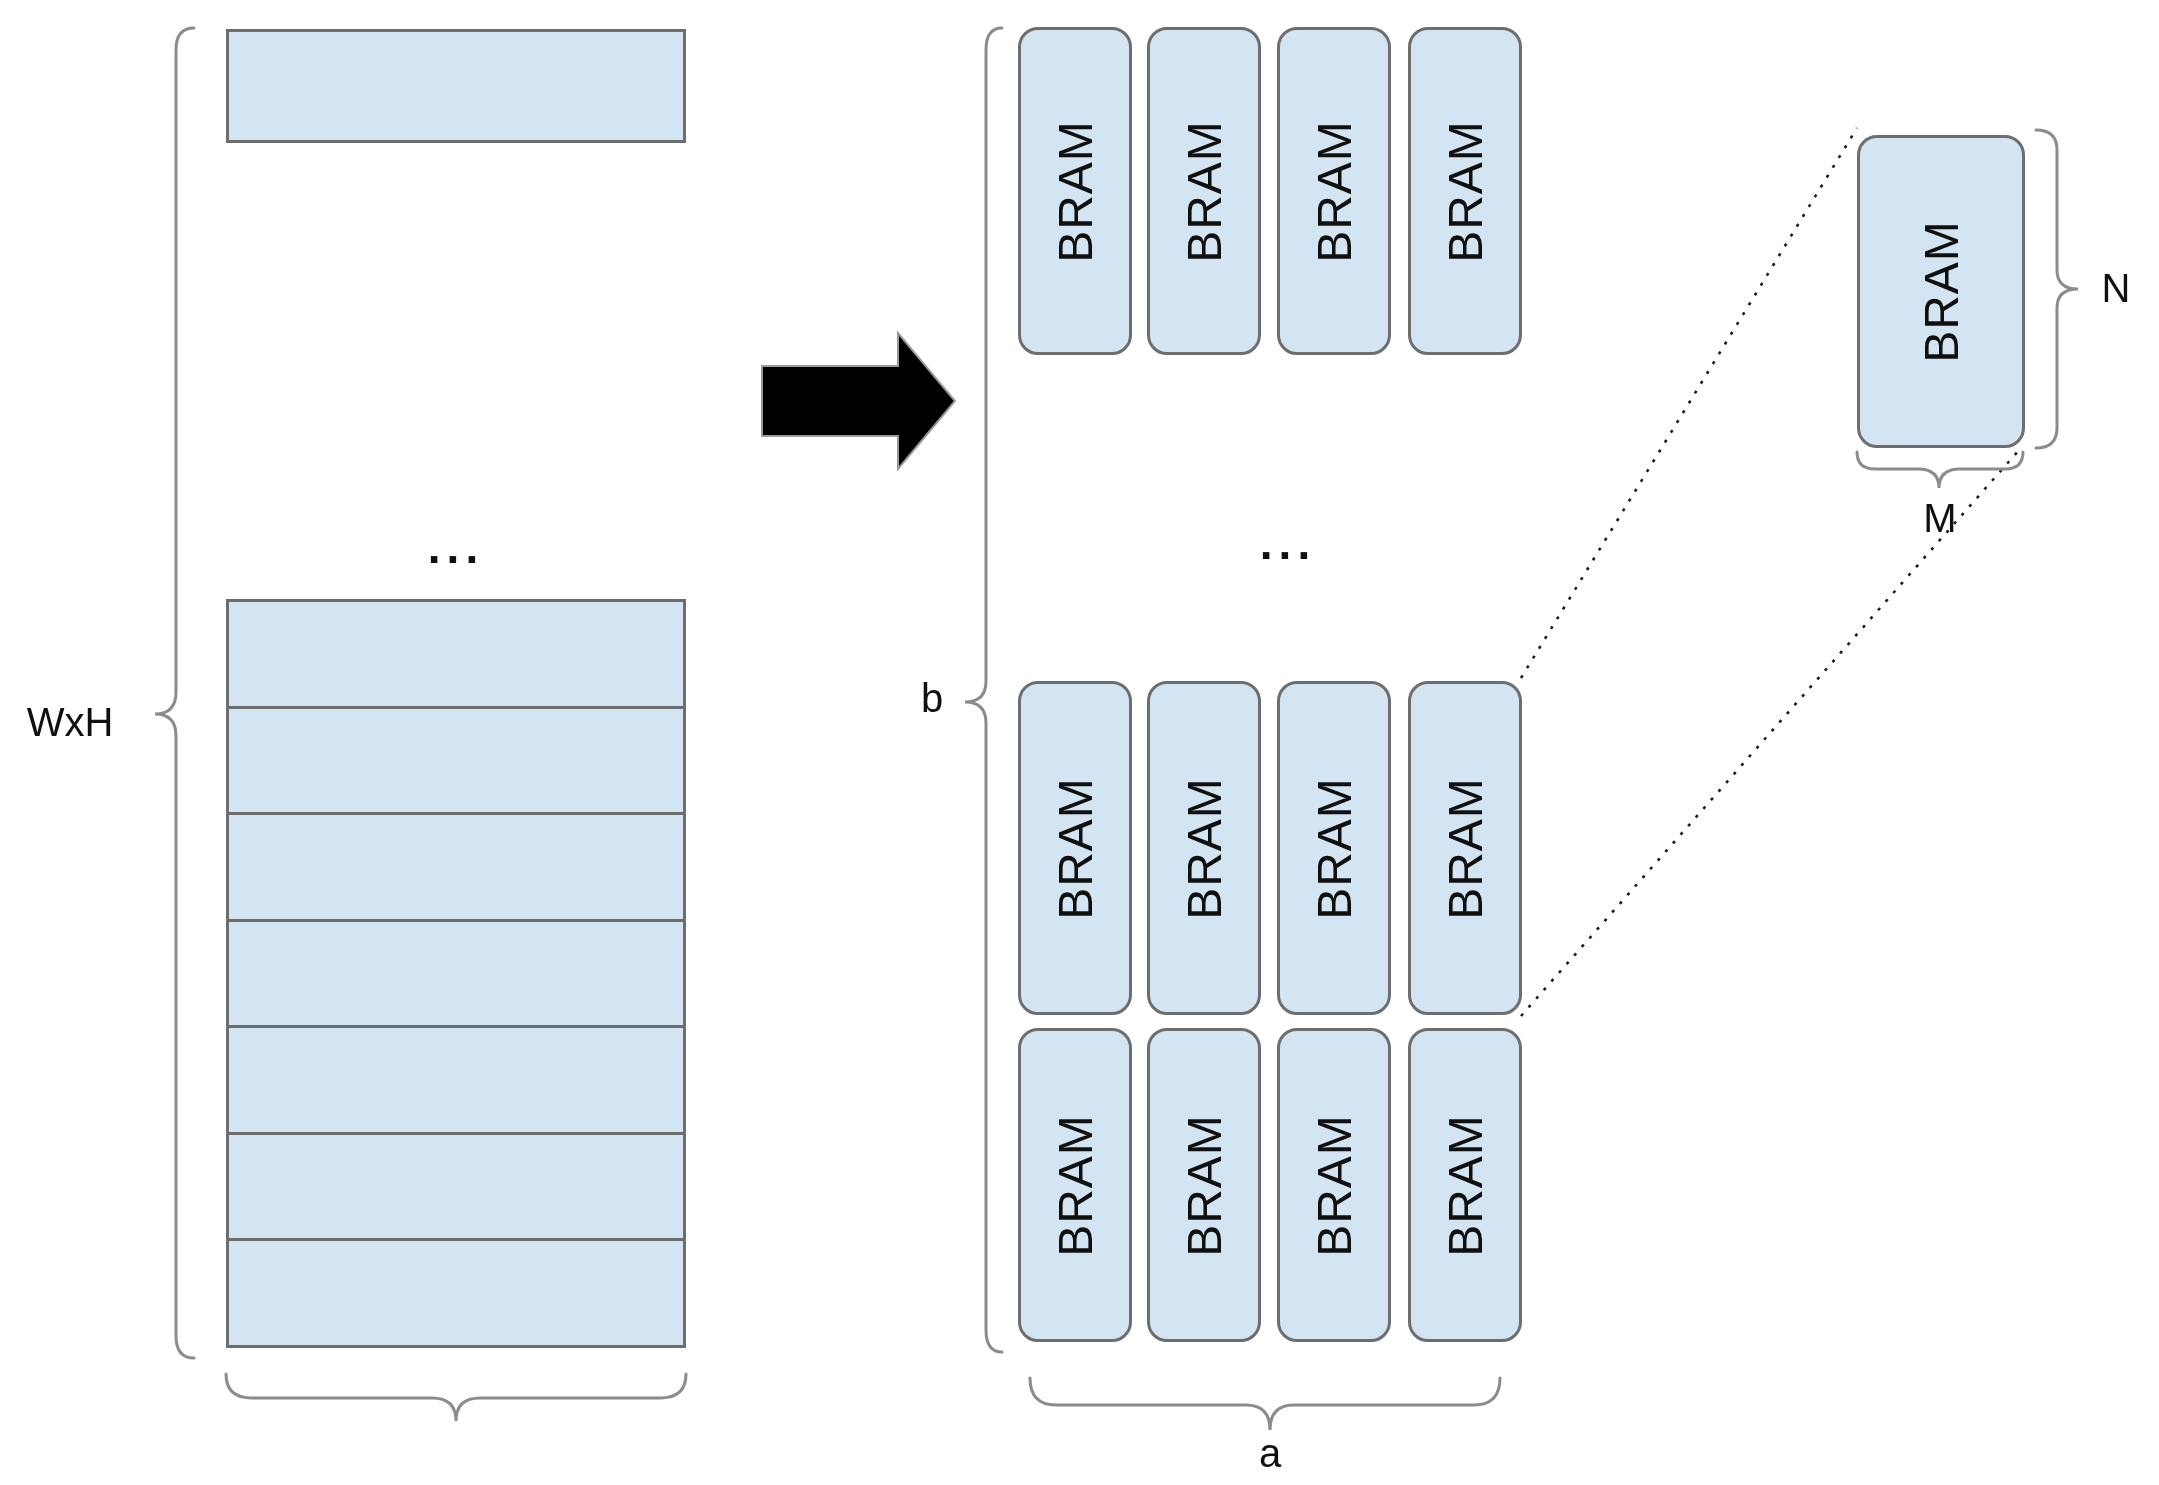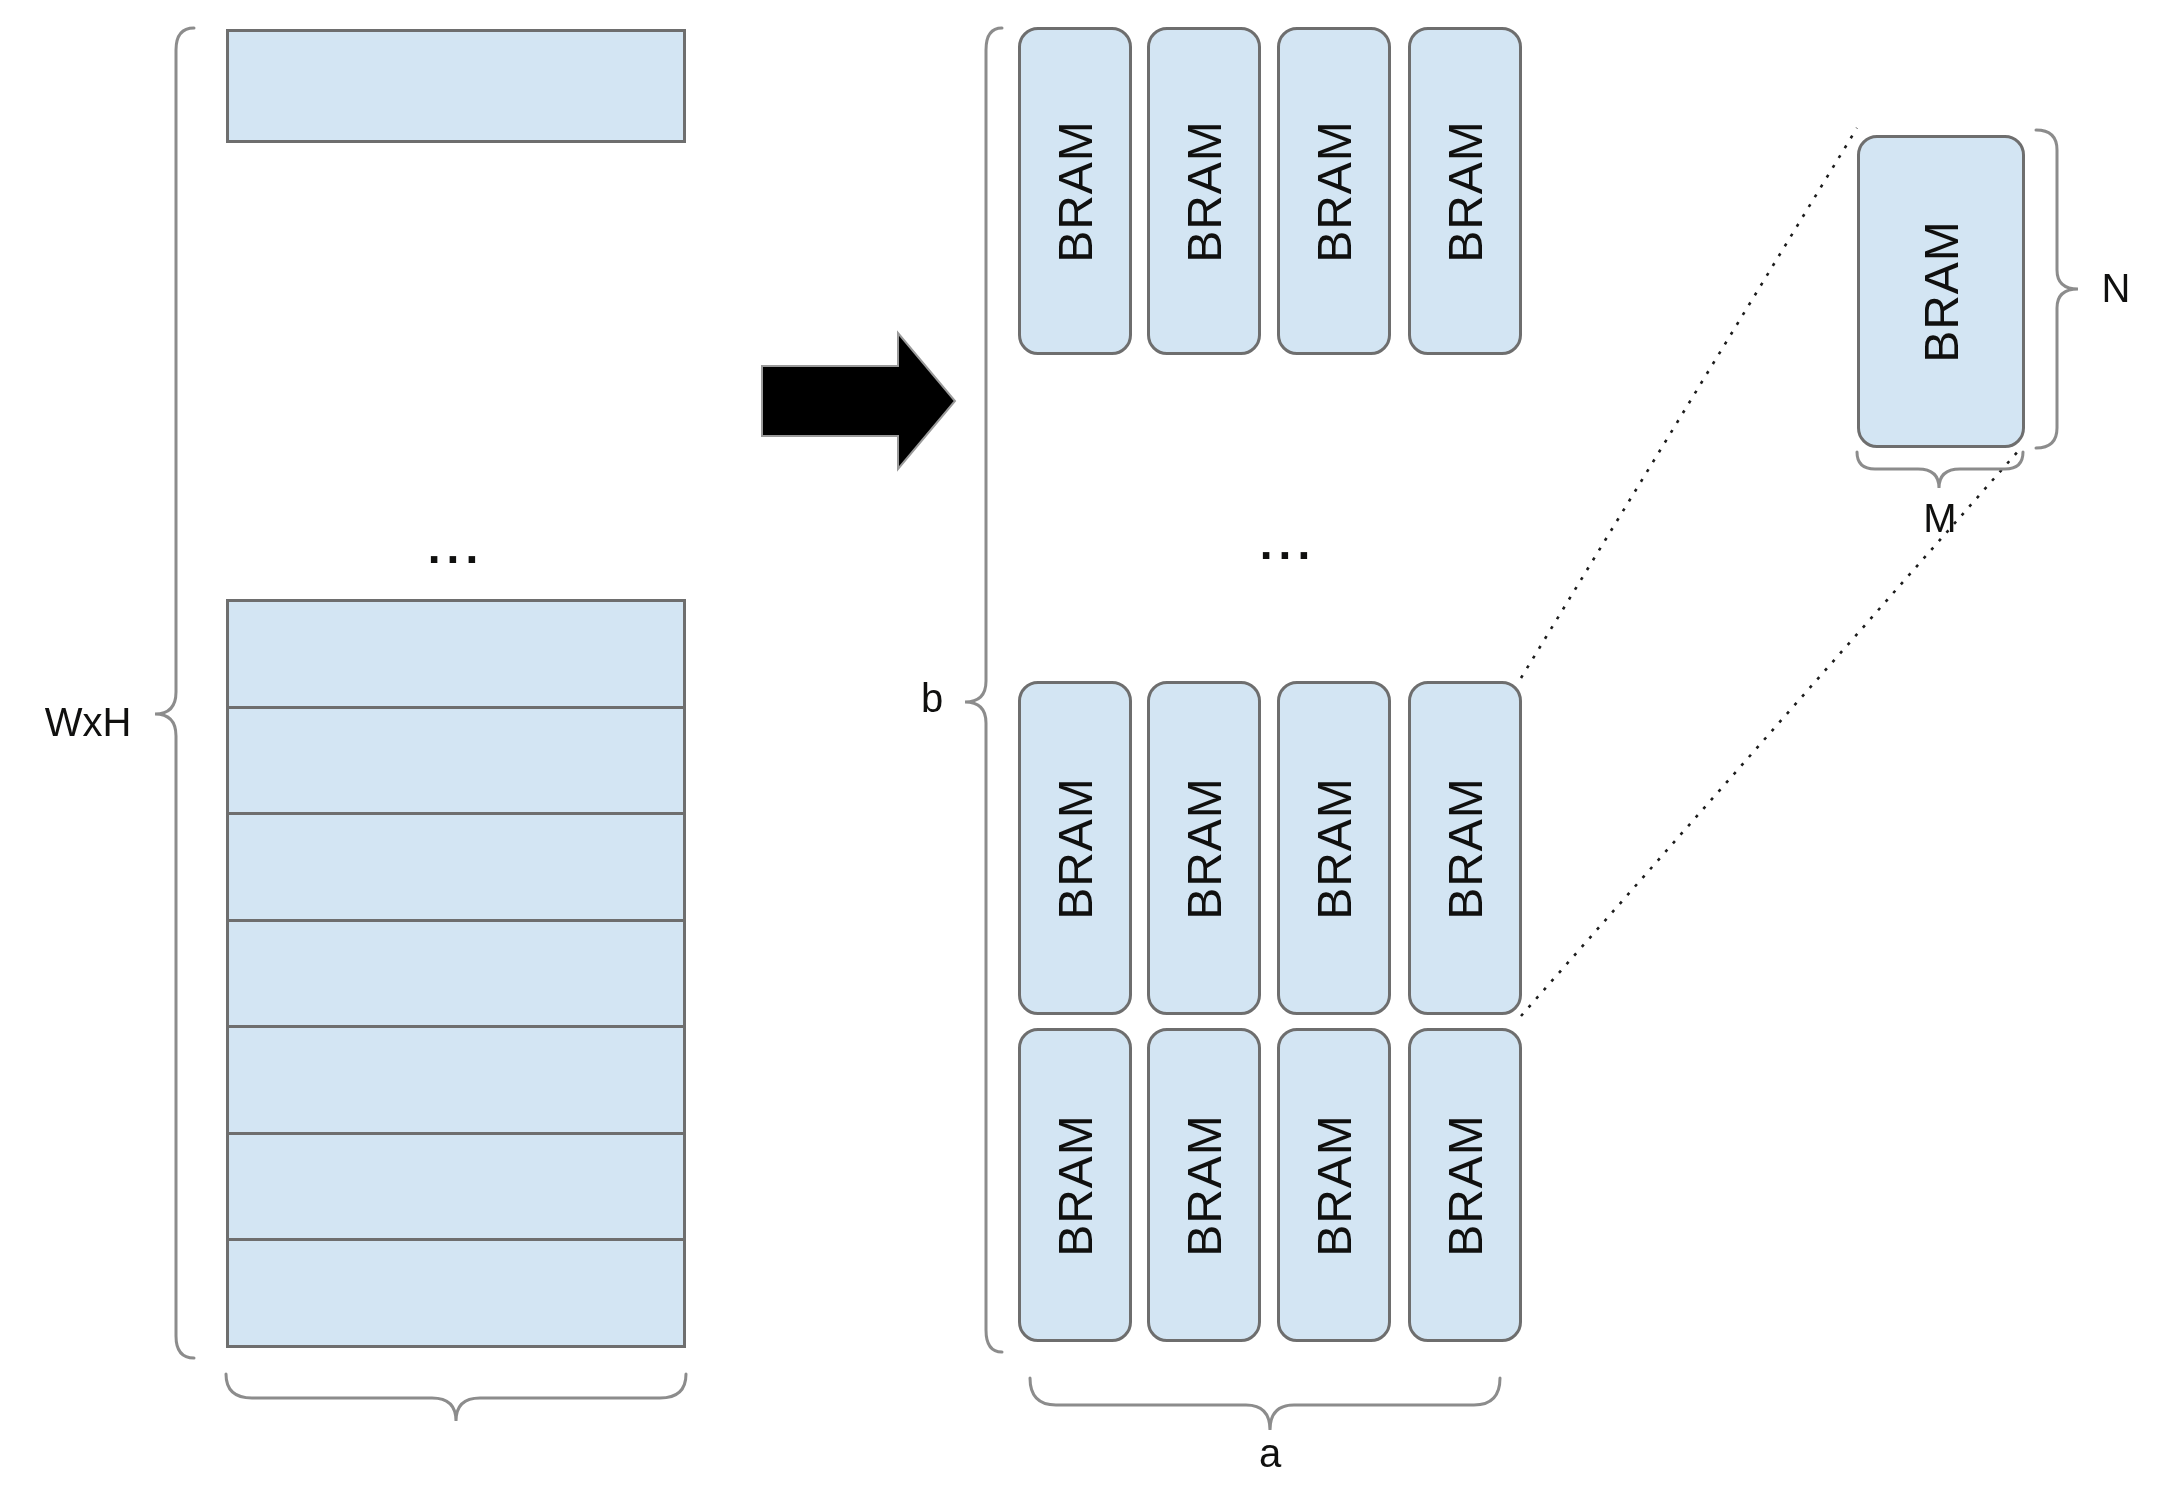--- a/index.html
+++ b/index.html
@@ -46,21 +46,21 @@
     <path class="brace" d="M 1030,1378 Q 1030,1405 1056,1405 L 1246,1405 Q 1270,1405 1270,1430 Q 1270,1405 1294,1405 L 1474,1405 Q 1500,1405 1500,1378"></path>
 
     <line class="dotted" x1="1521" y1="678" x2="1857" y2="128"></line>
     <line class="dotted" x1="1521" y1="1016" x2="2020" y2="449"></line>
 
     <path class="brace" d="M 2036,130 Q 2057,130 2057,150 L 2057,270 Q 2057,289 2078,289 Q 2057,289 2057,308 L 2057,428 Q 2057,448 2036,448"></path>
 
     <path class="brace" d="M 1857,452 Q 1857,469 1875,469 L 1918,469 Q 1939,469 1939,488 Q 1939,469 1960,469 L 2005,469 Q 2023,469 2023,452"></path>
   </svg>
 
-  <div class="lbl" style="left:18px;top:700px;width:140px;">WxH</div>
+  <div class="lbl" style="left:0;top:700px;width:140px;">WxH</div>
 
   <div class="rect-block" style="left:226px;top:29px;width:460px;height:114px;"></div>
 
   <div class="dots" style="left:392px;top:524px;width:128px;">...</div>
 
   <div class="stack" style="left:226px;top:599px;width:460px;height:749px;">
     <div class="mrow"></div>
     <div class="mrow"></div>
     <div class="mrow"></div>
     <div class="mrow"></div>

